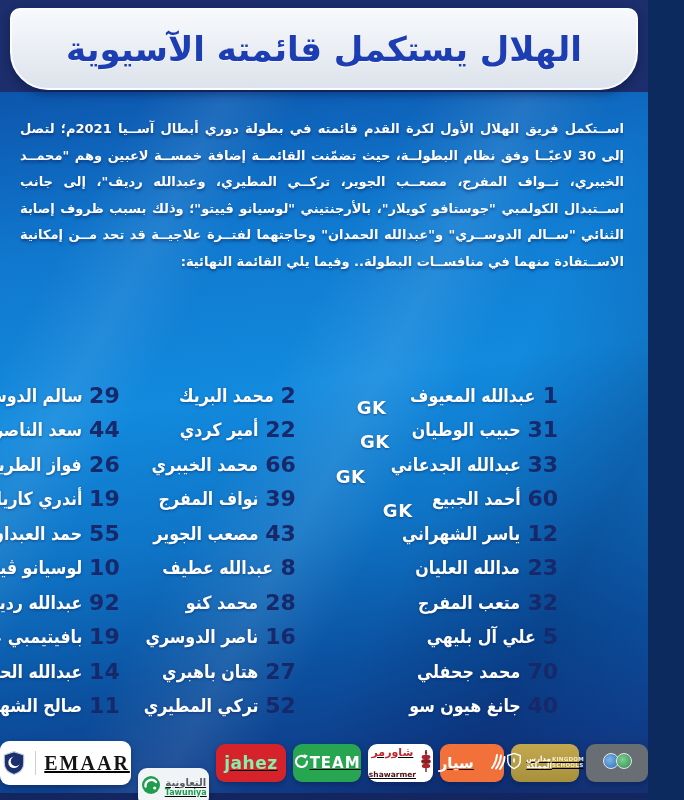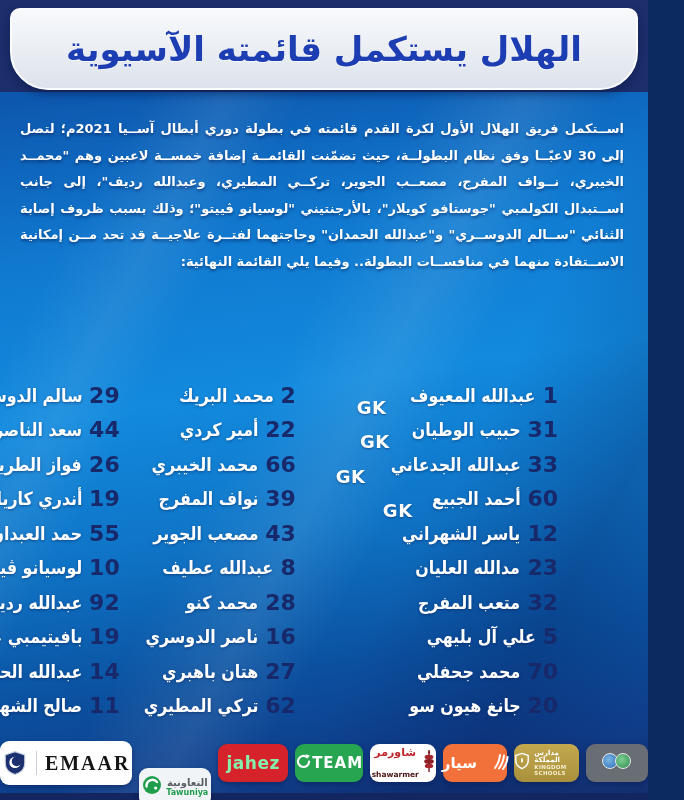--- a/index.html
+++ b/index.html
@@ -49,21 +49,21 @@
   .player-num{color:#17296b;font-size:22px;font-weight:bold;text-align:right;}
   .player-name{
     color:#fff;font-size:18px;font-weight:bold;display:inline-block;
     transform:scaleX(.88);transform-origin:center right;
     text-shadow:0 1px 3px rgba(8,25,80,.5);
   }
   .player-gk{color:#fff;font-size:18px;font-weight:bold;letter-spacing:.5px;text-shadow:0 1px 2px rgba(8,25,80,.5);margin-top:24px;}
 
   .sponsors{
     position:absolute;left:0;right:0;bottom:14px;height:46px;
-    display:flex;align-items:center;justify-content:center;gap:7px;direction:ltr;
+    display:flex;align-items:center;justify-content:center;gap:7px;direction:ltr;text-decoration:underline;
   }
   .pill{border-radius:9px;display:flex;align-items:center;justify-content:center;box-shadow:0 2px 5px rgba(4,18,60,.4);}
   .pill.emaar{width:140px;height:44px;background:#ffffff;gap:8px;}
   .crest svg{display:block;}
   .emaar-div{width:1px;height:24px;background:#c9cfd8;}
   .emaar-text{font-family:"Liberation Serif",serif;font-weight:bold;font-size:20px;letter-spacing:2px;color:#141414;}
   .pill.tawuniya{width:76px;height:38px;background:#f1f4f6;gap:4px;margin-top:48px;}
   .taw-txt{display:flex;flex-direction:column;align-items:center;line-height:1;}
   .taw-ar{font-size:10px;font-weight:bold;color:#5a5f66;}
   .taw-en{font-size:8px;font-weight:bold;color:#1f9d4d;margin-top:1px;}
@@ -71,21 +71,21 @@
   .jahez-text{color:#86efac;font-weight:bold;font-size:17px;text-transform:lowercase;letter-spacing:.5px;}
   .pill.team{width:70px;height:38px;background:#28a551;}
   .team-text{color:#fff;font-weight:bold;font-size:15px;letter-spacing:1px;}
   .pill.shawarmer{width:70px;height:38px;background:#ffffff;gap:4px;}
   .shw-txt{display:flex;flex-direction:column;align-items:center;line-height:1;}
   .shw-ar{font-size:11px;font-weight:bold;color:#c0272d;}
   .shw-en{font-size:7.5px;font-weight:bold;color:#4a1215;margin-top:13px;}
   .pill.sayar{width:64px;height:38px;background:#f2703a;gap:16px;direction:rtl;}
   .sayar-text{color:#fff;font-weight:bold;font-size:15px;}
   .pill.kingdom{width:68px;height:38px;background:linear-gradient(180deg,#c3a84e,#a8903c);gap:4px;}
-  .kng-txt{display:flex;flex-direction:column;align-items:flex-start;line-height:1;}
+  .kng-txt{display:flex;flex-direction:row;align-items:flex-start;line-height:1;}
   .kng-ar{font-size:7px;font-weight:bold;color:#fff;}
   .kng-en{font-size:5.5px;font-weight:bold;color:#f6eecd;margin-top:1px;letter-spacing:.3px;}
   .pill.partner{width:66px;height:38px;background:#696d74;gap:2px;}
   .pc{width:16px;height:16px;border-radius:50%;border:1.5px solid #e8e8e8;box-sizing:border-box;display:inline-block;}
   .pc-blue{background:radial-gradient(circle at 40% 40%,#7db6e6,#2a6db5);}
   .pc-green{background:radial-gradient(circle at 40% 40%,#7fcf96,#2e8b4a);margin-left:-3px;}
 </style>
 </head>
 <body>
 
@@ -136,21 +136,21 @@
         </div>
         <div class="player-row">
           <span class="player-num">5</span>
           <span class="player-name">علي آل بليهي</span>
         </div>
         <div class="player-row">
           <span class="player-num">70</span>
           <span class="player-name">محمد جحفلي</span>
         </div>
         <div class="player-row">
-          <span class="player-num">20</span>
+          <span class="player-num">40</span>
           <span class="player-name">جانغ هيون سو</span>
         </div>
       </div>
     <div class="roster-col">
         <div class="player-row">
           <span class="player-num">2</span>
           <span class="player-name">محمد البريك</span>
         </div>
         <div class="player-row">
           <span class="player-num">22</span>
@@ -178,21 +178,21 @@
         </div>
         <div class="player-row">
           <span class="player-num">16</span>
           <span class="player-name">ناصر الدوسري</span>
         </div>
         <div class="player-row">
           <span class="player-num">27</span>
           <span class="player-name">هتان باهبري</span>
         </div>
         <div class="player-row">
-          <span class="player-num">62</span>
+          <span class="player-num">52</span>
           <span class="player-name">تركي المطيري</span>
         </div>
       </div>
     <div class="roster-col">
         <div class="player-row">
           <span class="player-num">29</span>
           <span class="player-name">سالم الدوسري</span>
         </div>
         <div class="player-row">
           <span class="player-num">44</span>

